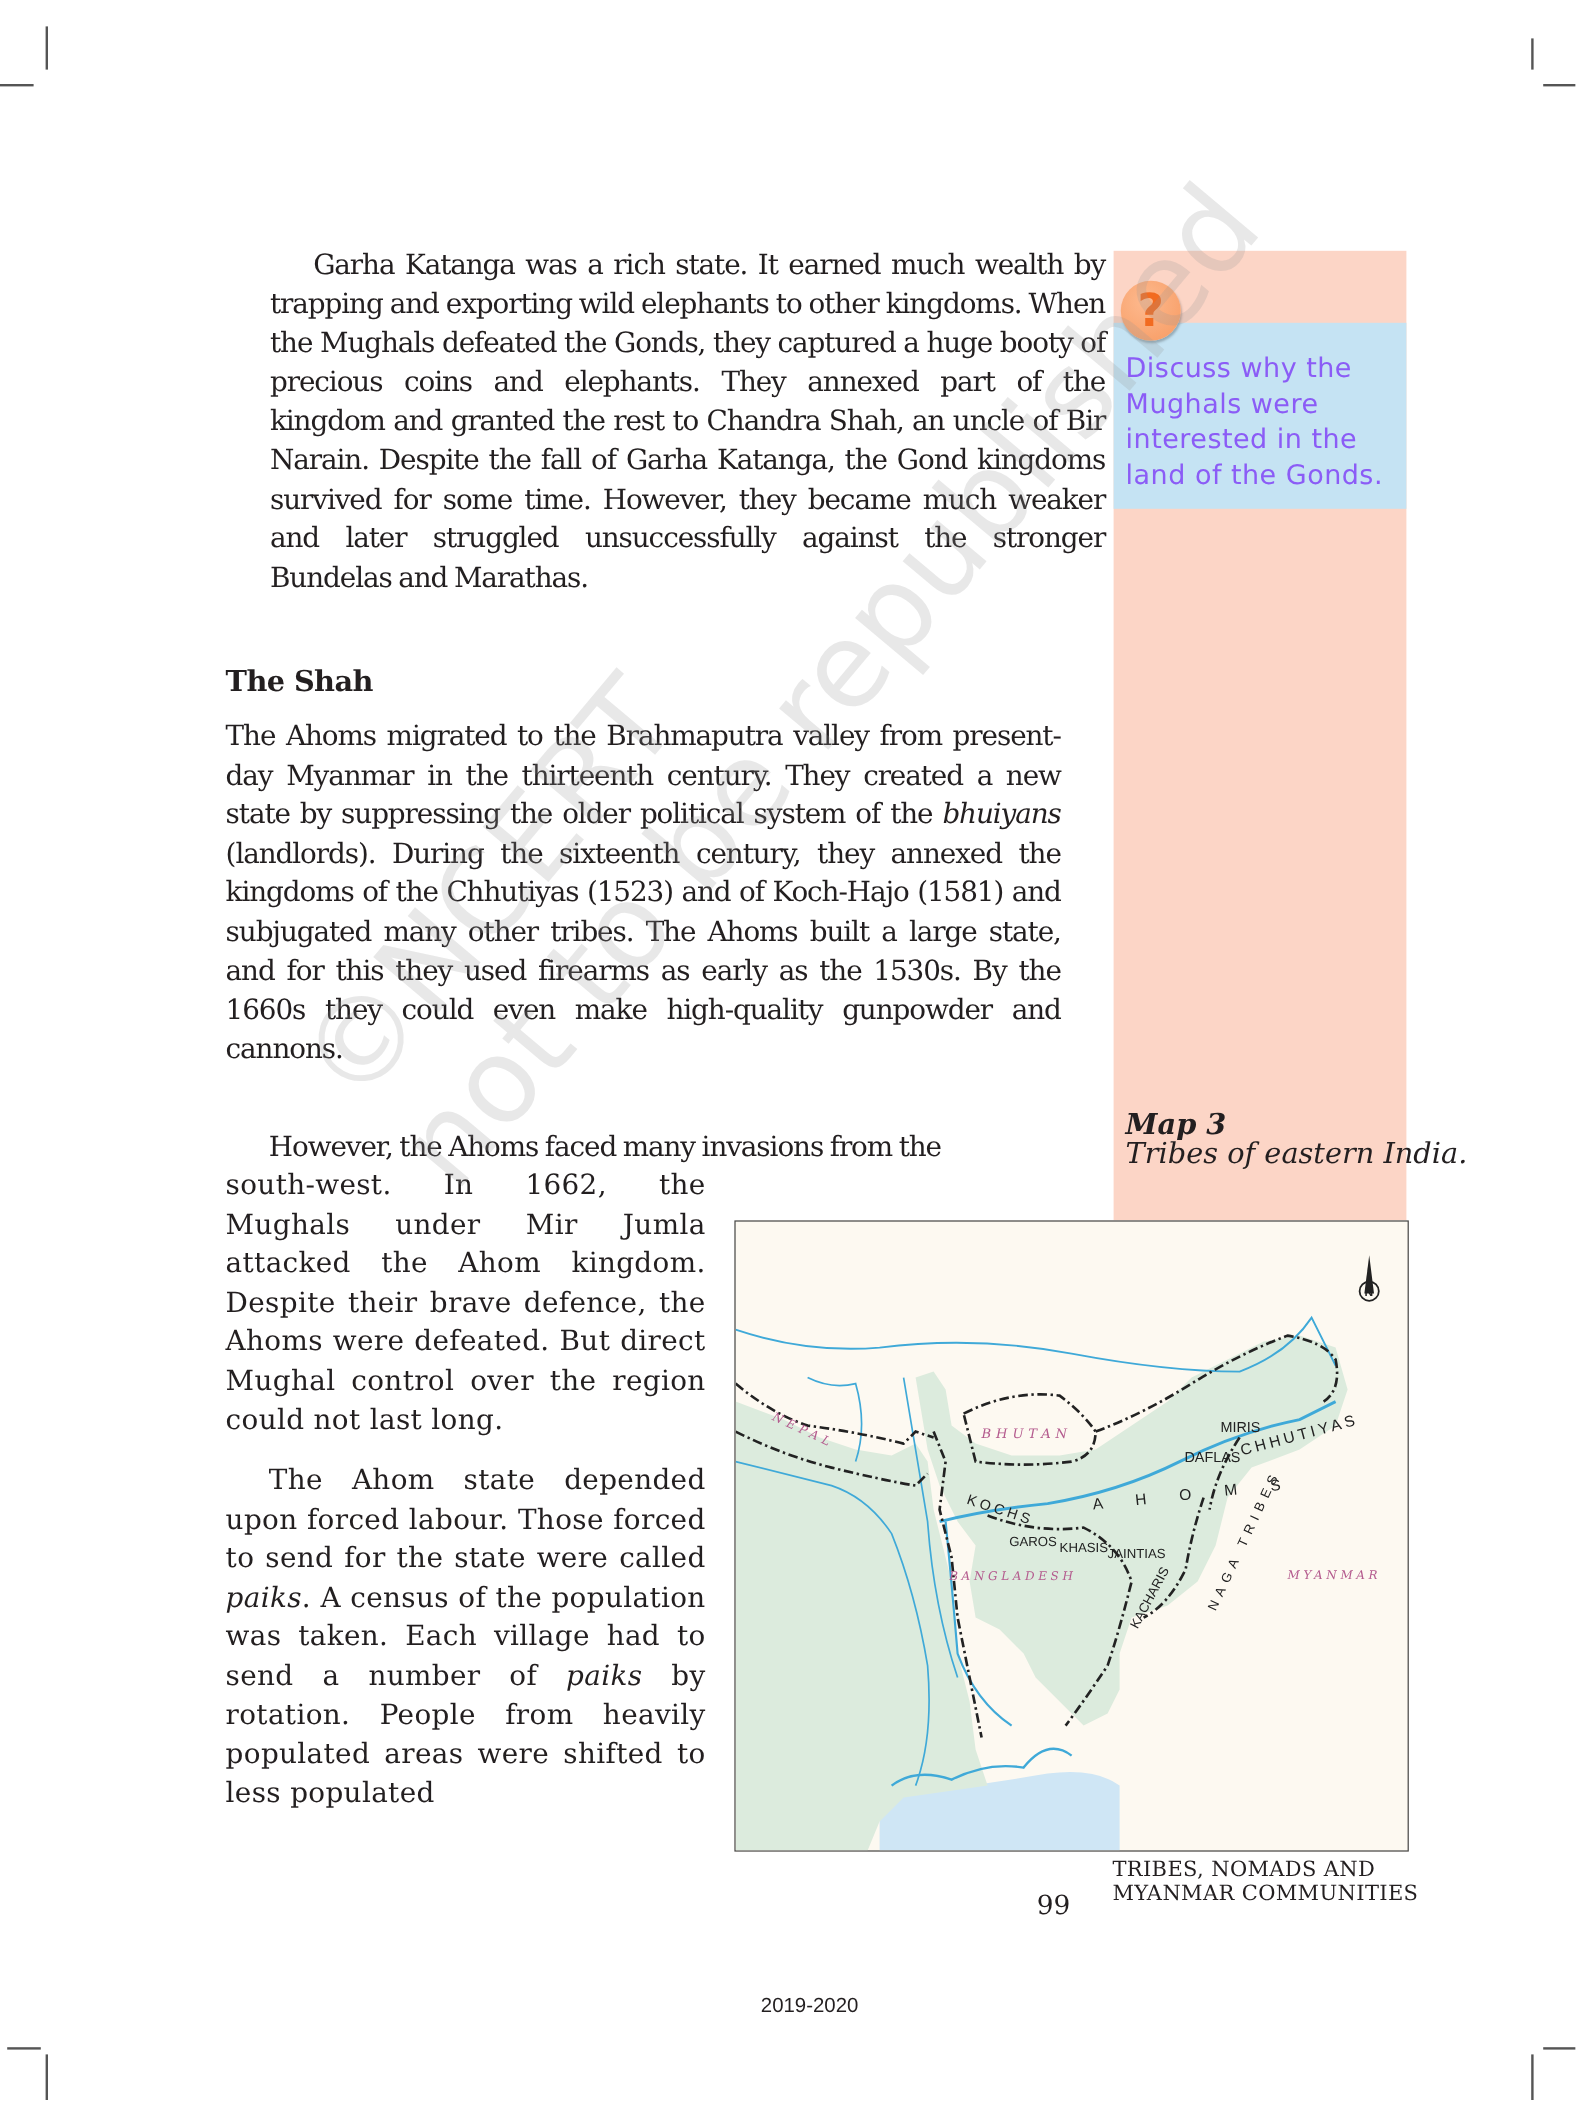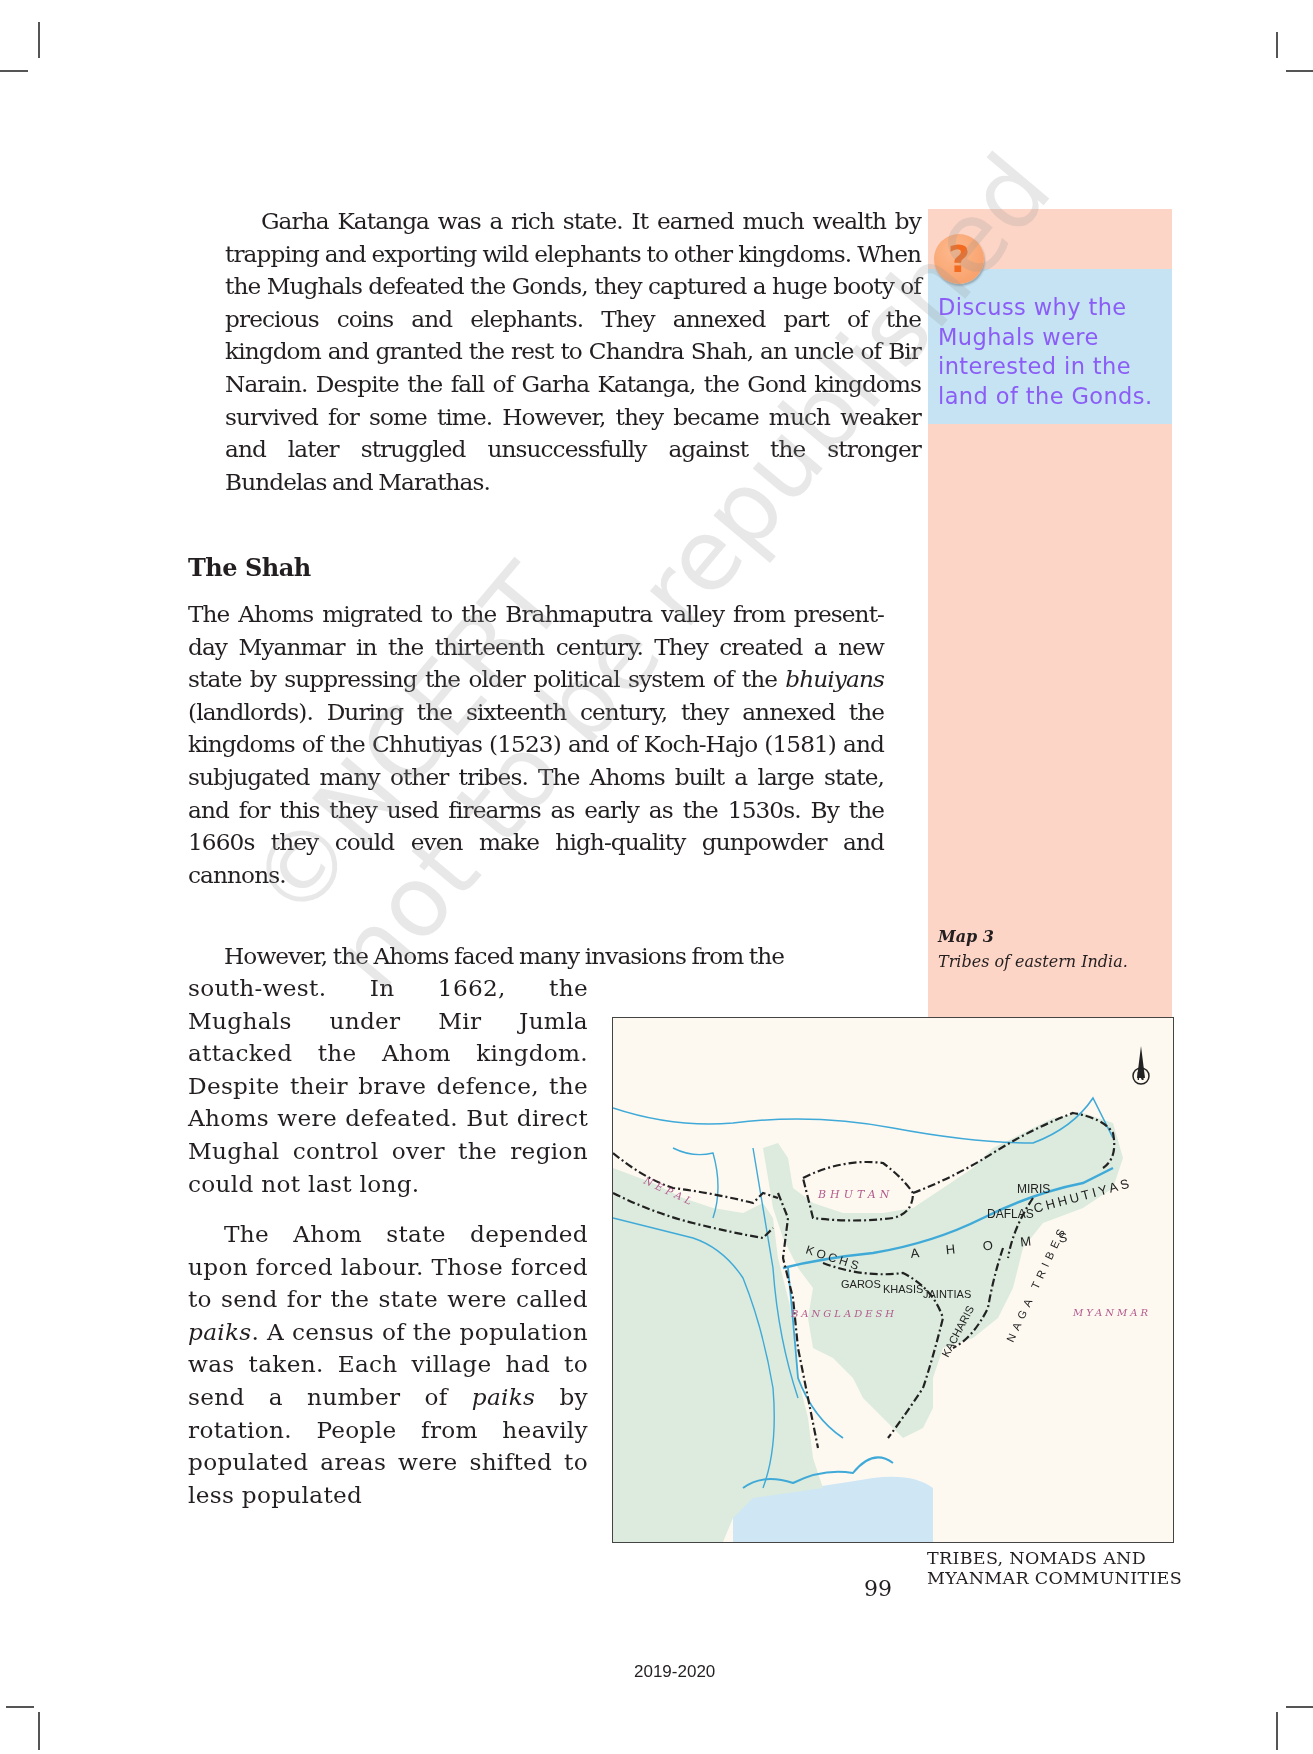--- a/index.html
+++ b/index.html
@@ -19,21 +19,21 @@
   #para2 { top: 598px; }
   #para3-first { top: 940px; }
   #para3-rest { top: 972px; }
   #para4 { top: 1218px; }
 
   .sidebar { position: absolute; left: 928px; top: 209px; width: 244px; height: 808px; background: #fcd5c6; }
   .qbox { position: absolute; left: 928px; top: 269px; width: 244px; height: 155px; background: #c5e3f3; }
   .qmark { position: absolute; left: 934px; top: 234px; width: 50px; height: 50px; border-radius: 50%; background: radial-gradient(circle at 40% 35%, #fdb98e, #f79a61); box-shadow: 1px 2px 2px rgba(0,0,0,0.25); display:flex; align-items:center; justify-content:center; font-family: "DejaVu Sans", sans-serif; font-weight: bold; font-size: 38px; color: #f26b20; }
   .qtext { position: absolute; left: 938px; top: 293px; width: 230px; font-family: "DejaVu Sans", sans-serif; font-size: 22.5px; line-height: 29.5px; color: #8b5cf6; letter-spacing: 0.4px; margin: 0; }
 
-  .map-caption { position: absolute; left: 938px; top: 924px; font-family: "DejaVu Serif", serif; font-size: 16px; line-height: 25px; margin: 0; }
+  .map-caption { position: absolute; left: 938px; top: 924px; font-family: "DejaVu Serif", serif; font-size: 24px; line-height: 25px; margin: 0; }
   .map-caption .title { font-weight: bold; font-style: italic; display: block; }
   .map-caption .desc { font-style: italic; display: block; }
 
   .map-frame { position: absolute; left: 612px; top: 1017px; width: 560px; height: 524px; border: 1.5px solid #444; background: #fdf9f1; overflow: hidden; }
   .map-frame svg { position: absolute; left: 0; top: 0; }
 
   .footer-page { position: absolute; left: 853px; top: 1565px; font-family: "DejaVu Serif", serif; font-size: 22px; margin: 11px; }
   .footer-chapter { position: absolute; left: 927px; top: 1548px; font-family: "DejaVu Serif", serif; font-size: 17.5px; line-height: 20px; letter-spacing: 0.3px; margin: 0; }
   .footer-year { position: absolute; left: 634px; top: 1662px; font-family: "Liberation Sans", sans-serif; font-size: 17px; margin: 0; }
 

